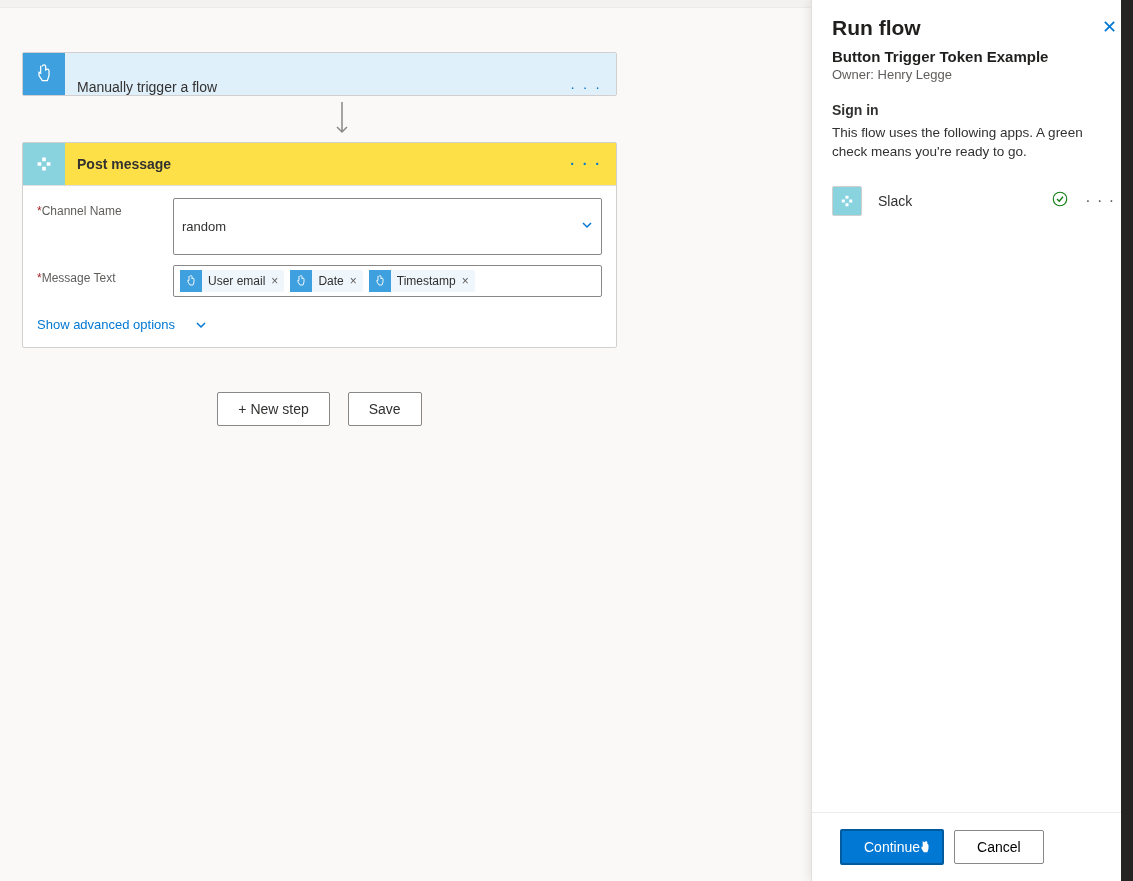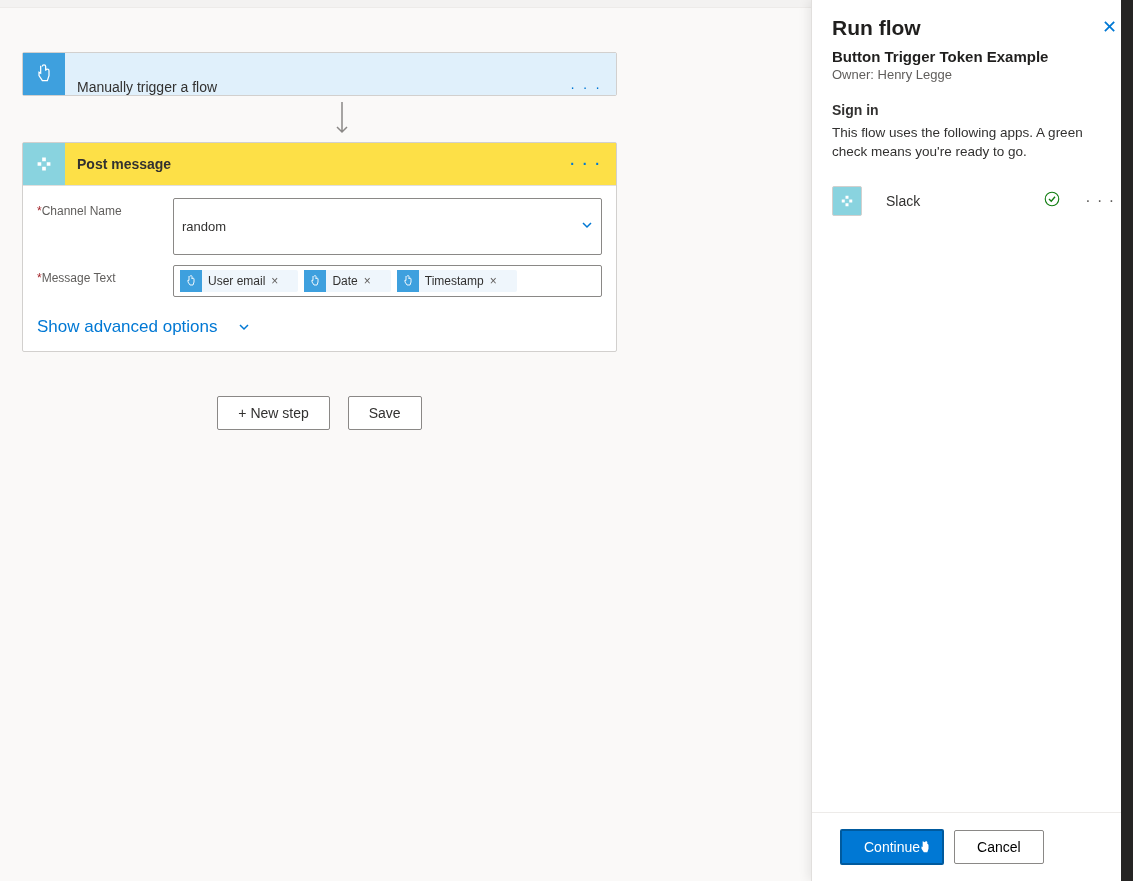--- a/index.html
+++ b/index.html
@@ -111,41 +111,41 @@
       flex-wrap: wrap;
       gap: 6px;
       background: #fff;
       min-height: 32px;
     }
     .token {
       display: inline-flex;
       align-items: center;
       background: #eff6fc;
       border-radius: 2px;
-      padding-right: 20px;
+      padding-right: 6px;
       font-size: 12px;
     }
     .token-ic {
       width: 22px;
       height: 22px;
       background: #3ea0de;
       display: flex;
       align-items: center;
       justify-content: center;
       margin-right: 6px;
     }
     .token-x {
       margin-left: 6px;
       color: #605e5c;
       cursor: pointer;
       font-size: 12px;
     }
     .adv-link {
       color: #0078d4;
-      font-size: 17px;
+      font-size: 13px;
       cursor: pointer;
       display: inline-flex;
       align-items: center;
       gap: 20px;
       margin-top: 10px;
     }
     .actions-row {
       margin-top: 44px;
       display: flex;
       justify-content: center;
@@ -210,21 +210,21 @@
     }
     .signin-desc {
       font-size: 13.5px;
       color: #323130;
       line-height: 1.4;
       margin-bottom: 24px;
     }
     .conn-row {
       display: flex;
       align-items: center;
-      gap: 24px;
+      gap: 16px;
     }
     .conn-icon {
       width: 30px;
       height: 30px;
       background: #89d3df;
       border: 1px solid #d2d0ce;
       border-radius: 2px;
       display: flex;
       align-items: center;
       justify-content: center;

